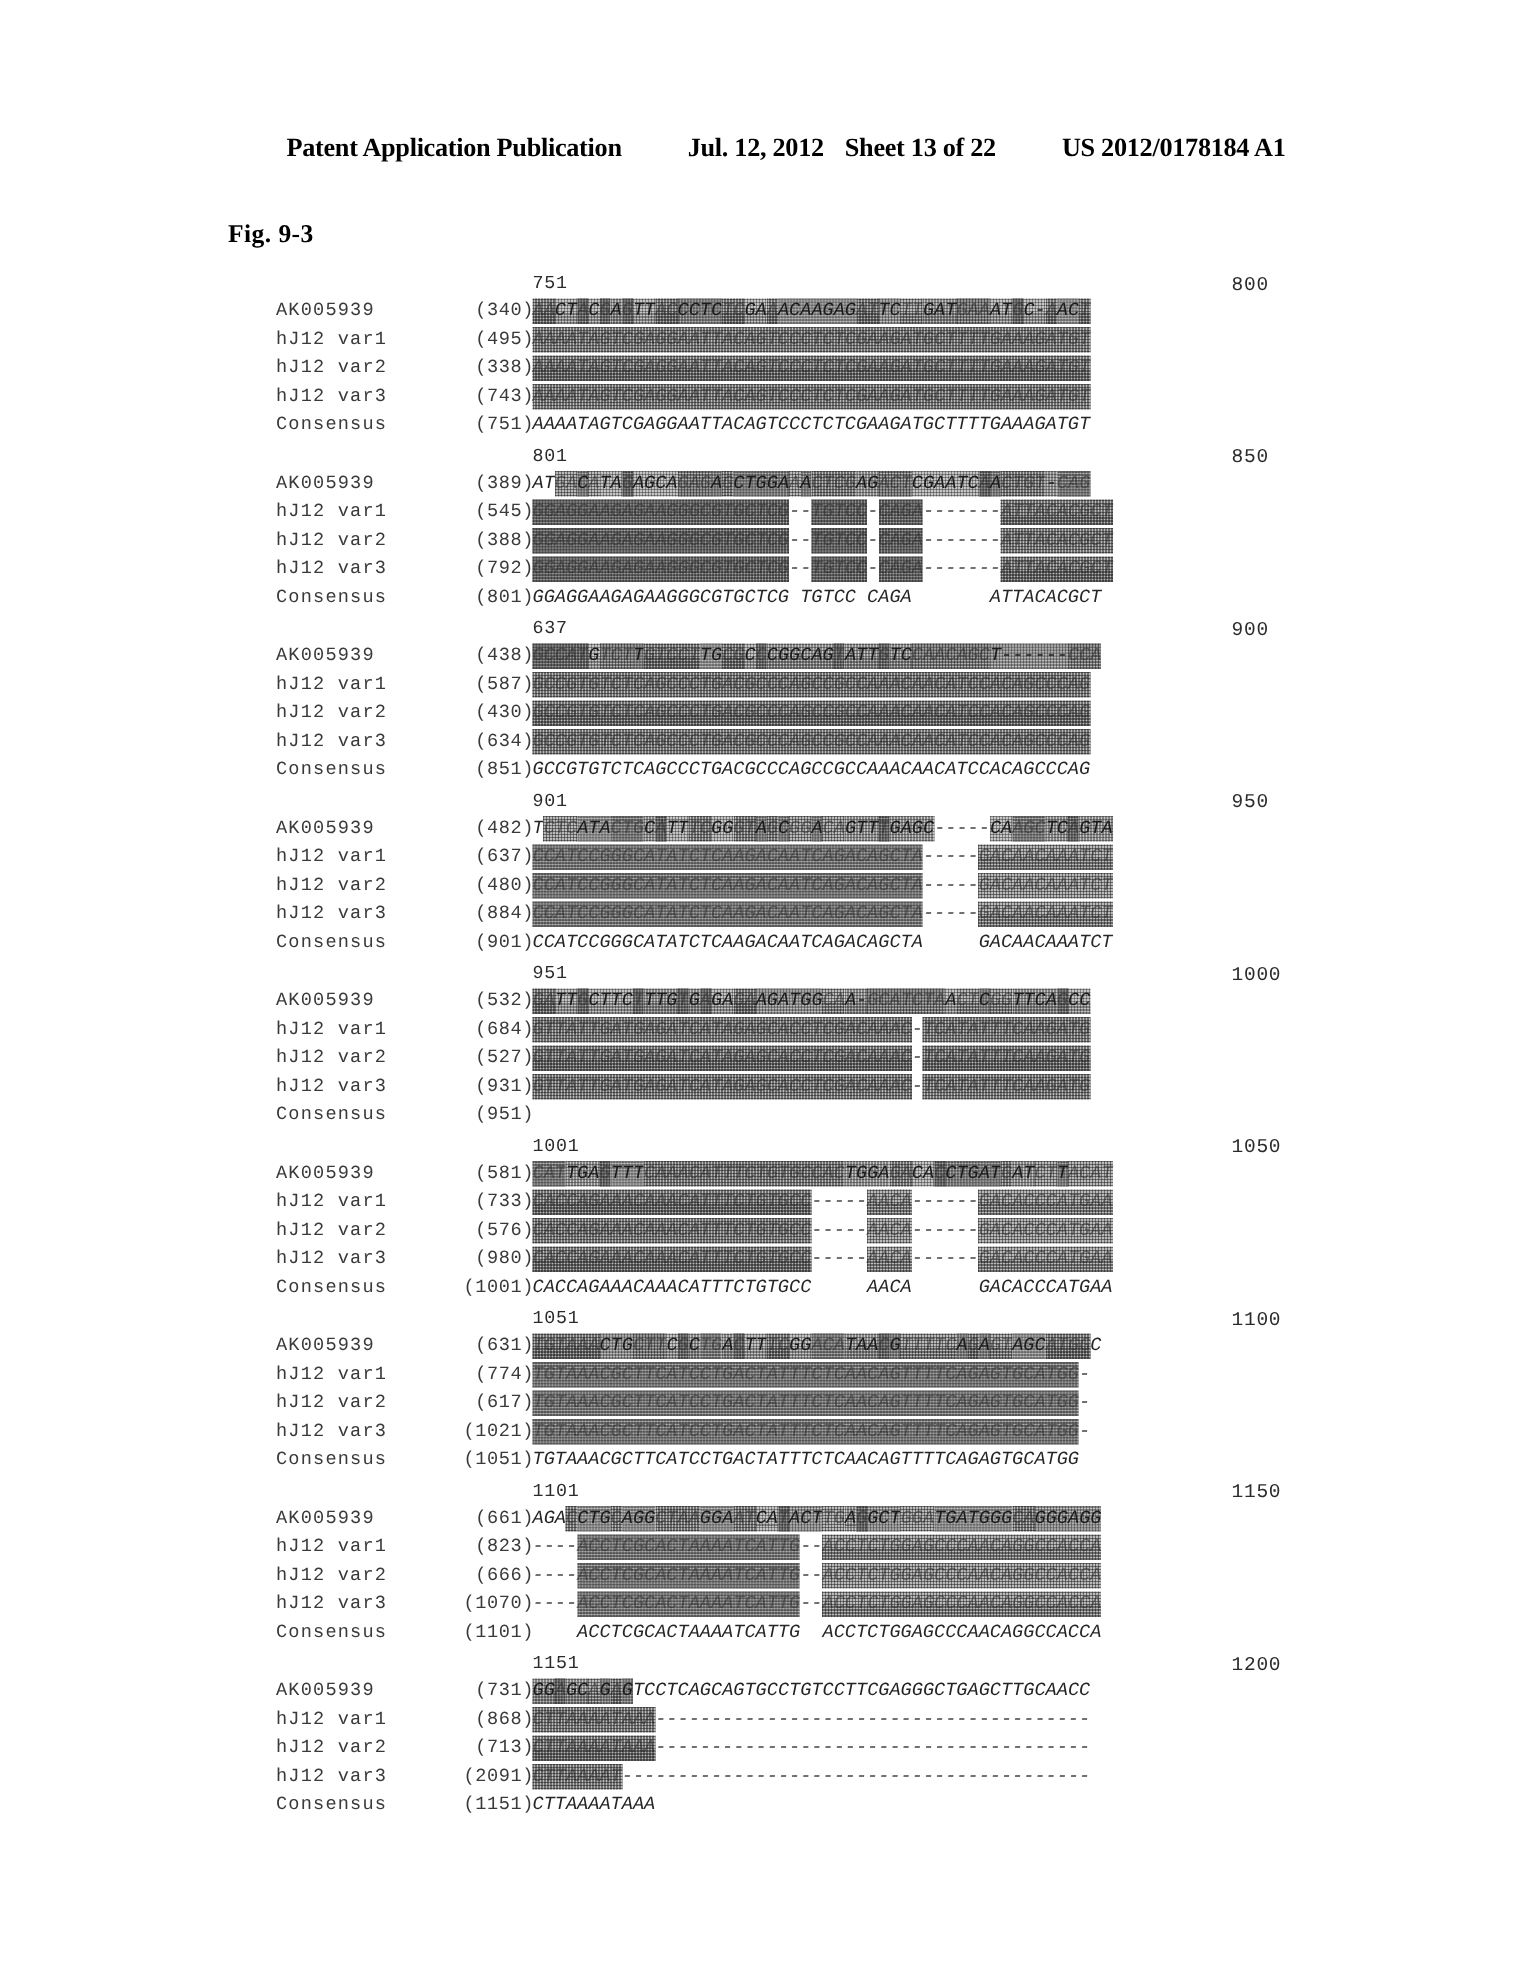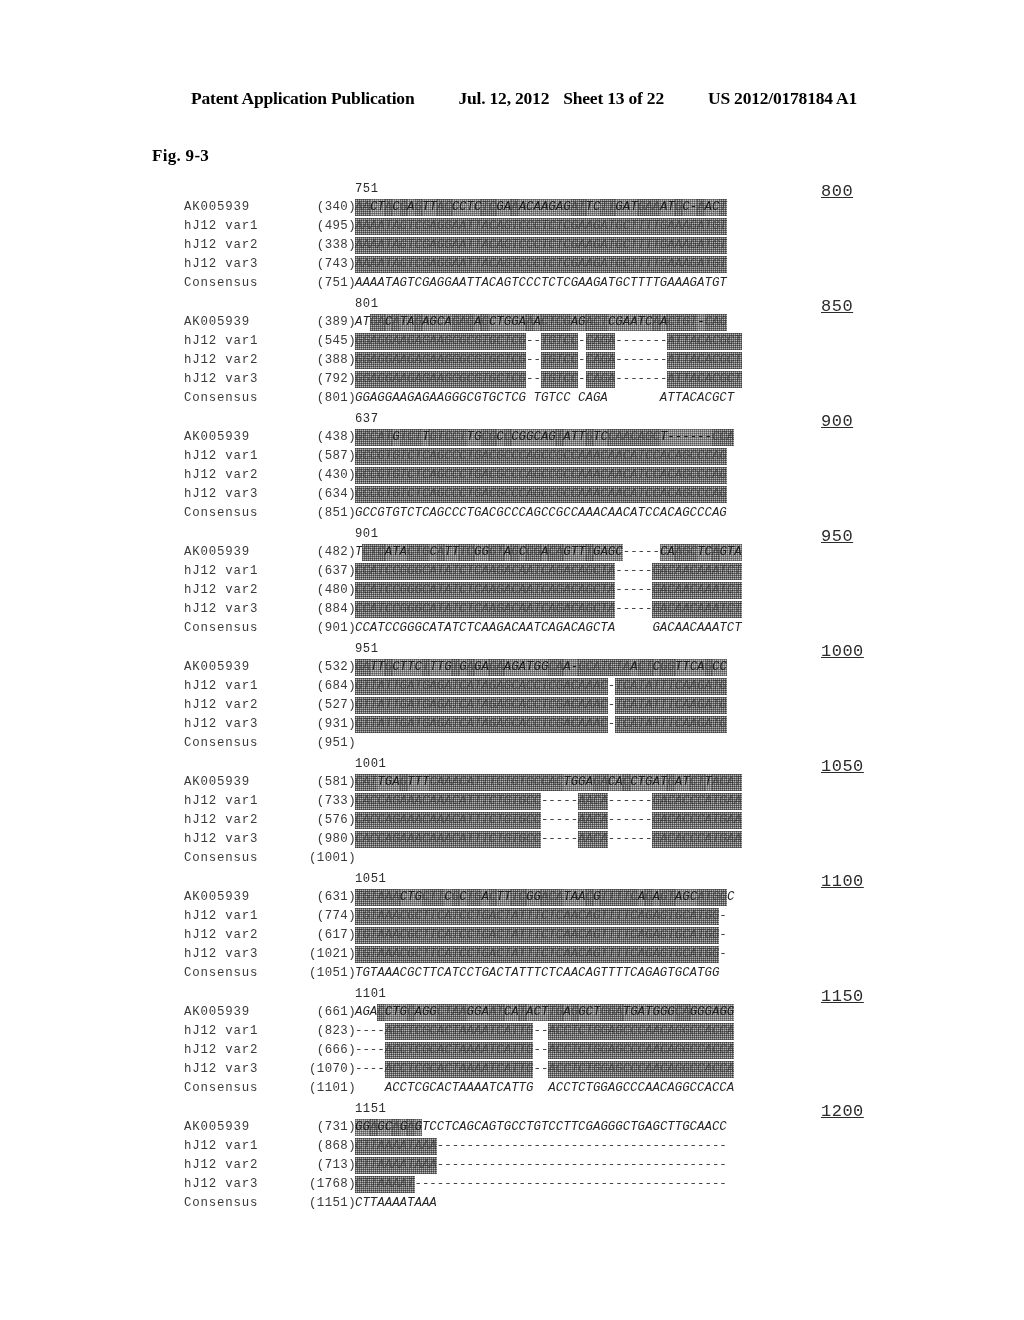--- a/index.html
+++ b/index.html
@@ -76,23 +76,22 @@
     position: absolute;
     left: 337px;
     top: 0;
     font-size: 12.2px;
     letter-spacing: 0.5px;
   }
   .ruler .tick-right {
     position: absolute;
     left: 803px;
     top: 0;
-    font-size: 17px;
+    font-size: 13px;
     letter-spacing: 0.5px;
-    text-decoration: underline;
   }
 
   .aln-row {
     position: relative;
     height: 19px;
   }
   .row-label {
     position: absolute;
     left: 166px;
     top: 1px;
@@ -361,20 +360,21 @@
         <span class="row-seq"><span class="seg shade">CACCAGAAACAAACATTTCTGTGCC</span><span class="seg gap">-----</span><span class="seg shade">AACA</span><span class="seg gap">------</span><span class="seg shade">GACACCCATGAA</span></span>
       </div>
       <div class="aln-row">
         <span class="row-label">hJ12 var3</span>
         <span class="row-coord">(980)</span>
         <span class="row-seq"><span class="seg shade">CACCAGAAACAAACATTTCTGTGCC</span><span class="seg gap">-----</span><span class="seg shade">AACA</span><span class="seg gap">------</span><span class="seg shade">GACACCCATGAA</span></span>
       </div>
       <div class="aln-row">
         <span class="row-label">Consensus</span>
         <span class="row-coord">(1001)</span>
+        <span class="row-seq"><span class="seg cons">CACCAGAAACAAACATTTCTGTGCC     AACA      GACACCCATGAA</span></span>
       </div>
     </div>
     <div class="aln-block">
       <div class="ruler">
         <span class="tick-left">1051</span>
         <span class="tick-right">1100</span>
       </div>
       <div class="aln-row">
         <span class="row-label">AK005939</span>
         <span class="row-coord">(631)</span>
@@ -447,21 +447,21 @@
         <span class="row-coord">(868)</span>
         <span class="row-seq"><span class="seg shade">CTTAAAATAAA</span><span class="seg gap">---------------------------------------</span></span>
       </div>
       <div class="aln-row">
         <span class="row-label">hJ12 var2</span>
         <span class="row-coord">(713)</span>
         <span class="row-seq"><span class="seg shade">CTTAAAATAAA</span><span class="seg gap">---------------------------------------</span></span>
       </div>
       <div class="aln-row">
         <span class="row-label">hJ12 var3</span>
-        <span class="row-coord">(1768)</span>
+        <span class="row-coord">(2091)</span>
         <span class="row-seq"><span class="seg shade">CTTAAAAT</span><span class="seg gap">------------------------------------------</span></span>
       </div>
       <div class="aln-row">
         <span class="row-label">Consensus</span>
         <span class="row-coord">(1151)</span>
         <span class="row-seq"><span class="seg cons">CTTAAAATAAA</span></span>
       </div>
     </div>
   </div>
 

